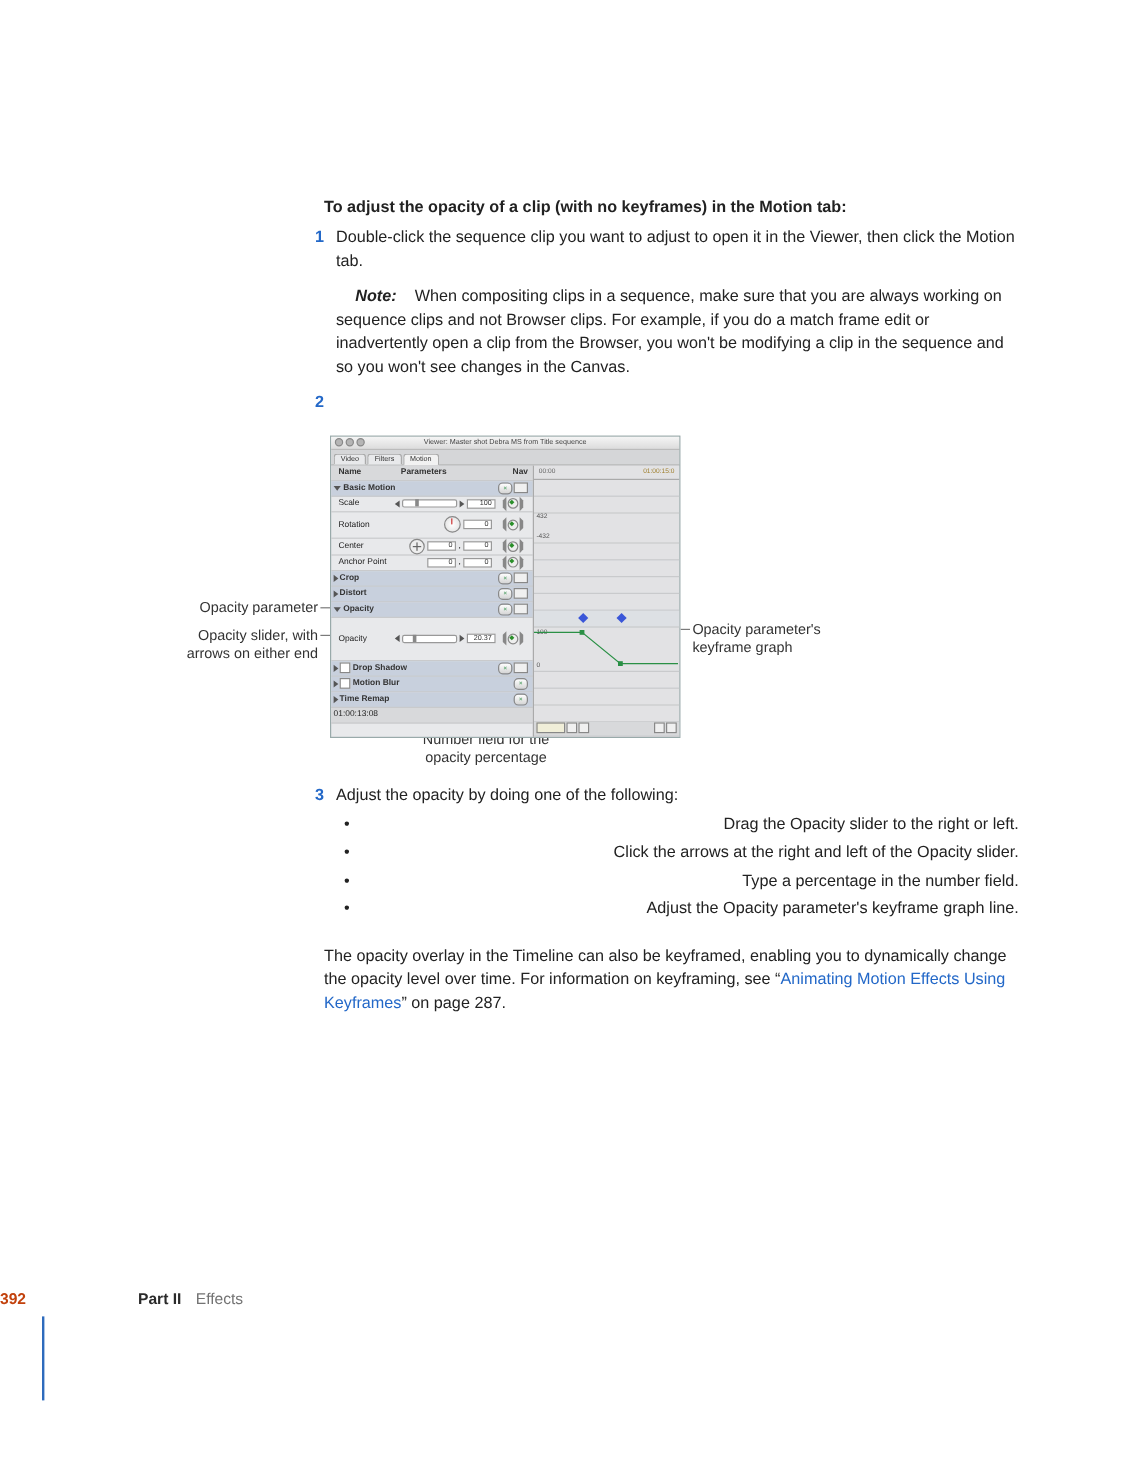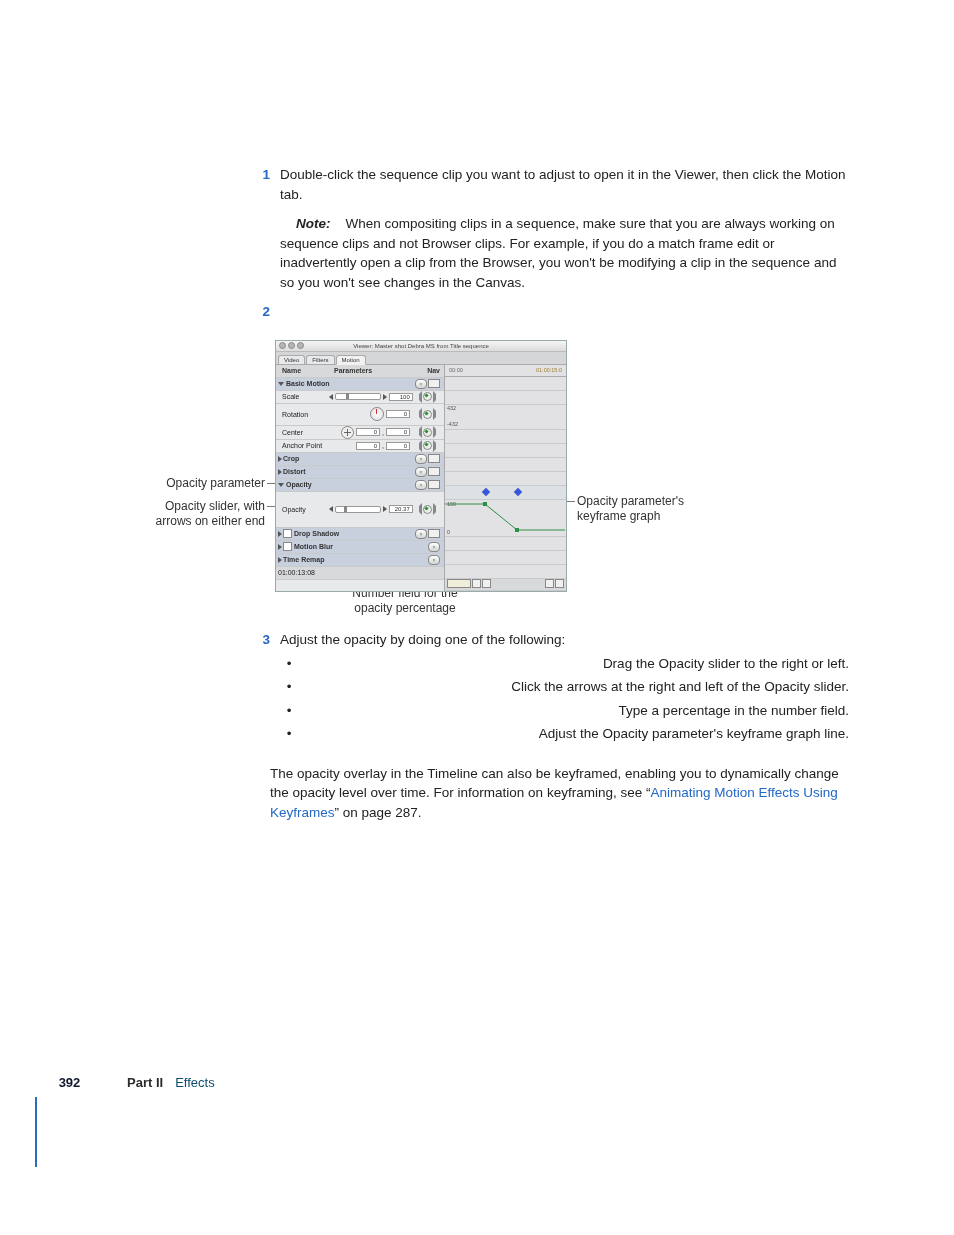--- a/index.html
+++ b/index.html
@@ -185,55 +185,56 @@
   .footer {
     position: absolute;
     bottom: 90px;
     left: 0;
     width: 100%;
     display: flex;
     align-items: center;
   }
   .footer .pgnum {
     width: 115px;
-    text-align: center;
+    text-align: left;
     font-weight: bold;
     font-size: 13px;
-    color: #0f172a;
-    padding-left: 12px;
+    color: #c2410c;
+    padding-left: 0;
   }
   .footer .rule {
     position: absolute;
     left: 35px;
     top: 22px;
     width: 2px;
     height: 70px;
     background: #2e6bbd;
   }
   .footer .part {
     font-weight: bold;
     font-size: 13px;
     color: #2b2b2b;
   }
   .footer .sect {
-    color: #0c4a6e;
+    color: #737373;
     font-size: 13px;
     margin-left: 12px;
   }
   .para-block {
     margin-left: 175px;
     margin-top: 16px;
     line-height: 1.45;
   }
 </style>
 </head>
 <body>
 
 <div class="page">
 
+  <div class="heading">To adjust the opacity of a clip (with no keyframes) in the Motion tab:</div>
 
   <div class="step">
     <div class="step-num">1</div>
     <div class="step-body">
       <span>Double-click the sequence clip you want to adjust to open it in the Viewer, then click the Motion tab.</span>
       <div class="para">
         <span class="note-label">Note:</span>
         <span>&nbsp;&nbsp;</span>
         <span>When compositing clips in a sequence, make sure that you are always working on sequence clips and not Browser clips. For example, if you do a match frame edit or inadvertently open a clip from the Browser, you won't be modifying a clip in the sequence and so you won't see changes in the Canvas.</span>
       </div>

